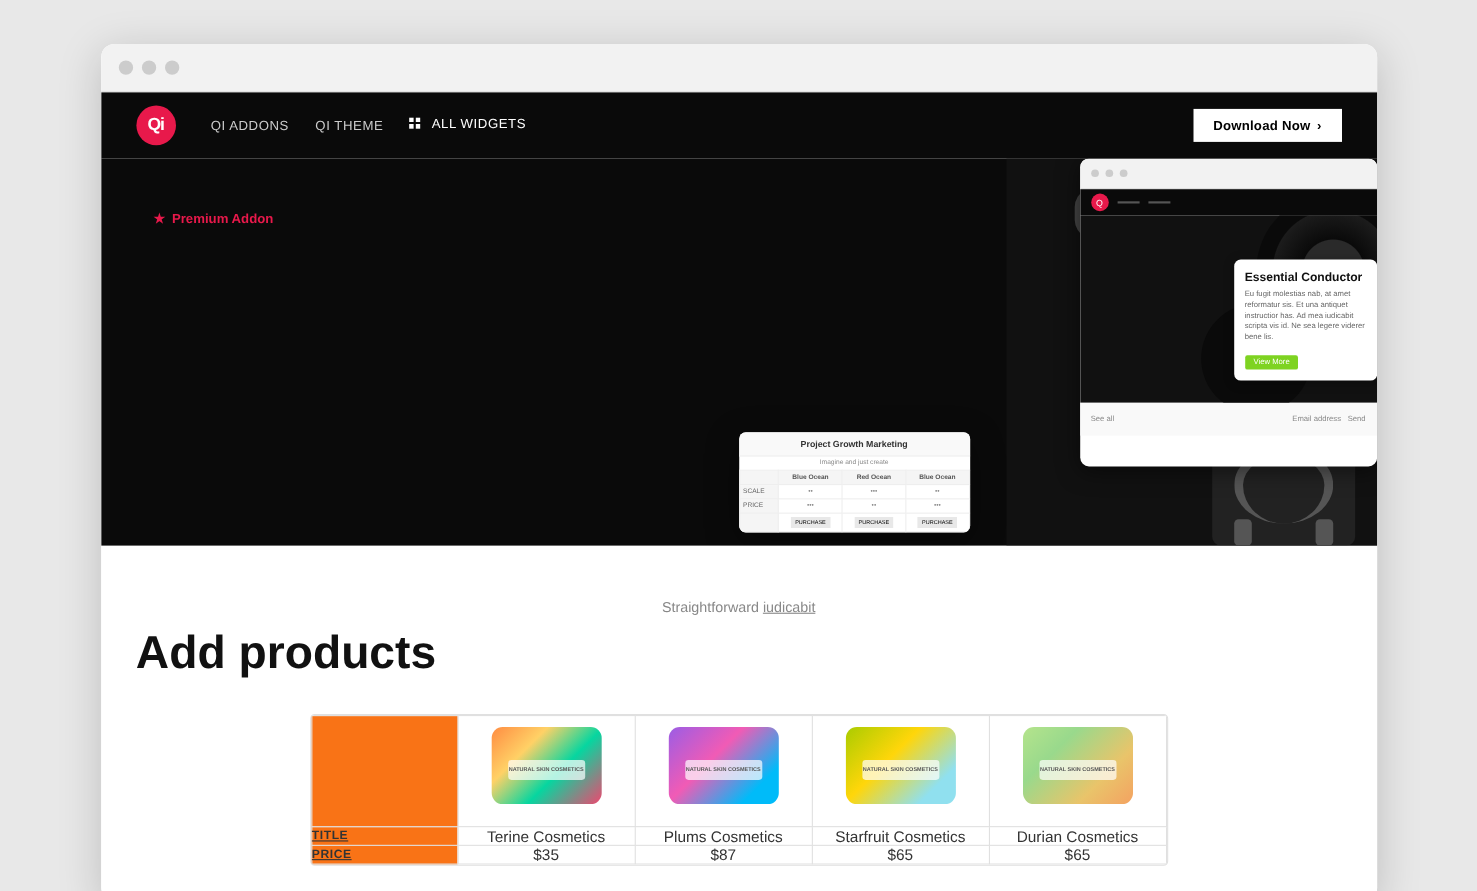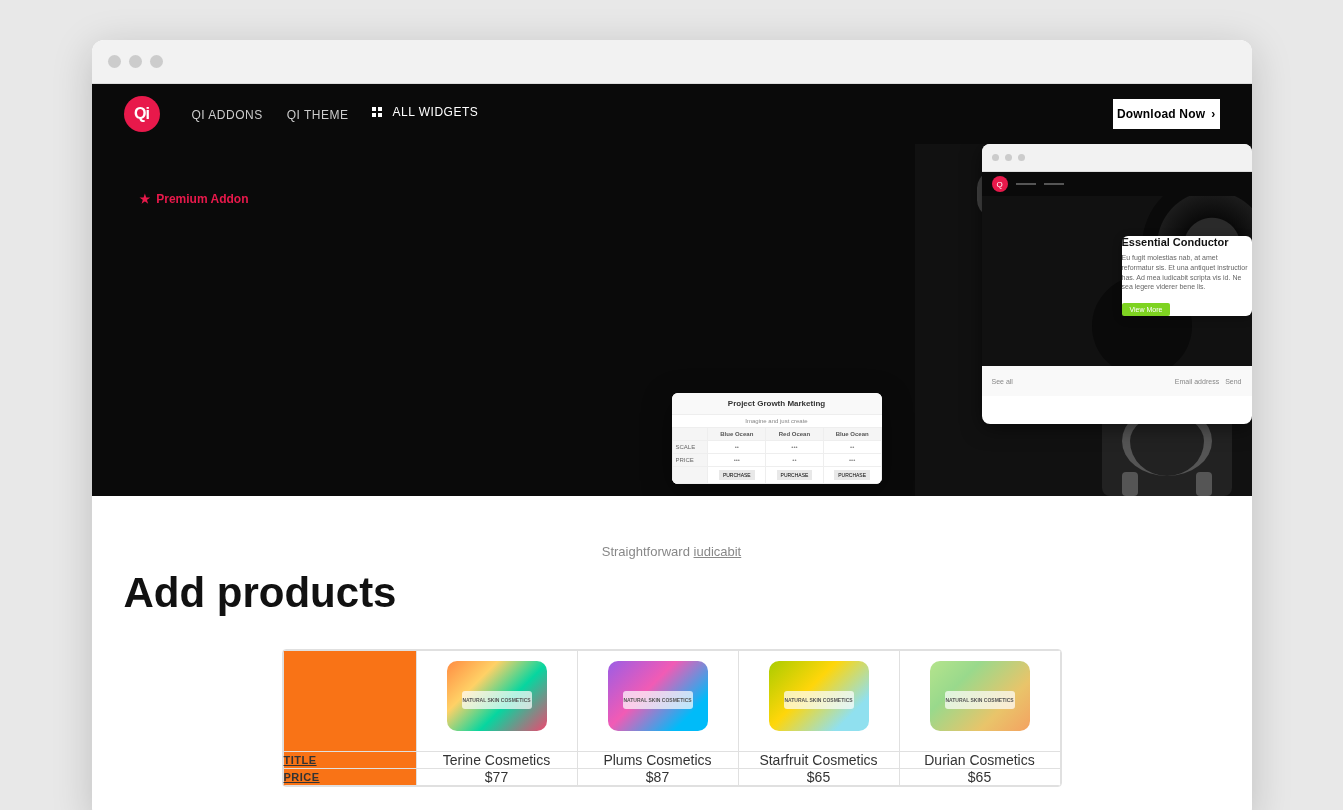--- a/index.html
+++ b/index.html
@@ -86,21 +86,21 @@
       background: 
         linear-gradient(#fff 0, #fff 4px, transparent 4px, transparent 6px, #fff 6px, #fff 10px) 0/4px 10px,
         linear-gradient(#fff 0, #fff 4px, transparent 4px, transparent 6px, #fff 6px, #fff 10px) 6px/4px 10px;
       background-repeat: no-repeat;
       margin-right: 4px;
     }
     .download-btn {
       background: #fff;
       color: #000;
       border: none;
-      padding: 8px 4px;
+      padding: 8px 18px;
       font-size: 12px;
       font-weight: 600;
       cursor: pointer;
       display: flex;
       align-items: center;
       gap: 6px;
       letter-spacing: 0.2px;
     }
     
     .hero {
@@ -319,21 +319,21 @@
           <div style="background:#0a0a0a;height:24px;display:flex;align-items:center;padding:0 10px;gap:8px;">
             <div style="width:16px;height:16px;background:#e8194b;border-radius:50%;font-size:8px;color:#fff;display:flex;align-items:center;justify-content:center;">Q</div>
             <div style="width:20px;height:2px;background:#555;"></div>
             <div style="width:20px;height:2px;background:#555;"></div>
           </div>
 
           <div style="background:#111;height:170px;position:relative;overflow:hidden;">
             <div style="position:absolute;right:-30px;top:-20px;width:140px;height:140px;background:radial-gradient(circle at center, #2a2a2a 28%, #0a0a0a 29%, #1c1c1c 55%, #0a0a0a 56%);border-radius:50%;"></div>
             <div style="position:absolute;right:60px;top:80px;width:100px;height:100px;background:#0a0a0a;border-radius:50%;"></div>
 
-            <div style="position:absolute;right:0;top:40px;width:130px;background:#fff;border-radius:6px;box-shadow:0 2px 10px rgba(0,0,0,0.3);">
+            <div style="position:absolute;right:0;top:40px;width:130px;background:#fff;border-radius:6px;padding:10px;box-shadow:0 2px 10px rgba(0,0,0,0.3);">
               <div style="font-size:11px;font-weight:700;color:#111;margin-bottom:5px;">Essential Conductor</div>
               <div style="font-size:7px;color:#666;line-height:1.4;margin-bottom:6px;">Eu fugit molestias nab, at amet reformatur sis. Et una antiquet instructior has. Ad mea iudicabit scripta vis id. Ne sea legere viderer bene lis.</div>
               <button style="background:#7ed321;color:#fff;font-size:7px;padding:3px 8px;border:none;border-radius:2px;cursor:pointer;">View More</button>
             </div>
           </div>
 
           <div style="background:#f9f9f9;height:30px;display:flex;align-items:center;padding:0 10px;justify-content:space-between;">
             <span style="font-size:7px;color:#888;">See all</span>
             <div style="display:flex;gap:6px;align-items:center;">
               <span style="font-size:7px;color:#888;">Email address</span>
@@ -431,21 +431,21 @@
           <tr>
             <td class="row-label">TITLE</td>
             <td class="val-cell">Terine Cosmetics</td>
             <td class="val-cell">Plums Cosmetics</td>
             <td class="val-cell">Starfruit Cosmetics</td>
             <td class="val-cell">Durian Cosmetics</td>
           </tr>
 
           <tr>
             <td class="row-label">PRICE</td>
-            <td class="val-cell">$77</td>
+            <td class="val-cell">$35</td>
             <td class="val-cell">$87</td>
             <td class="val-cell">$65</td>
             <td class="val-cell">$65</td>
           </tr>
         </tbody>
       </table>
     </div>
   </section>
 
 </div>

